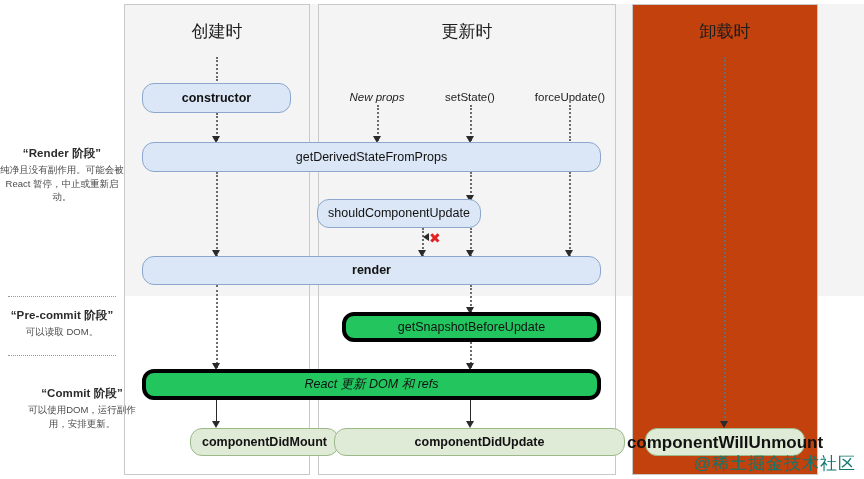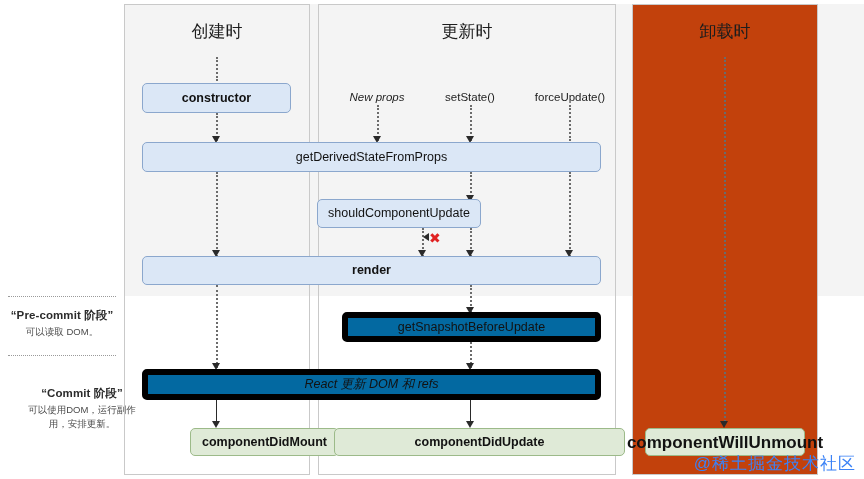--- a/index.html
+++ b/index.html
@@ -50,25 +50,25 @@
     position:absolute;top:0;left:0;right:0;height:52px;
     display:flex;align-items:center;justify-content:center;
     font-size:17px;color:#1d1d1d;font-weight:400;
   }
   .col-mount .col-head,.col-update .col-head{background:transparent;}
 
   
   .node{
     position:absolute;box-sizing:border-box;
     display:flex;align-items:center;justify-content:center;
-    border-radius:5px;font-size:12.5px;line-height:1;
+    border-radius:12px;font-size:12.5px;line-height:1;
     text-align:center;
   }
   .n-blue{background:#dbe7f6;border:1px solid #8ba7cd;color:#121212;}
-  .n-yellow{background:#0369a1;border:6px solid #000000;color:#121212;}
+  .n-yellow{background:#22c55e;border:4px solid #000000;color:#121212;}
   .n-green{background:#dfead7;border:1px solid #9cba89;color:#121212;}
   .bold{font-weight:bold;}
   .ital{font-style:italic;}
 
   
   .trigger{
     position:absolute;font-size:11.5px;color:#1d1d1d;
     text-align:center;white-space:nowrap;
   }
 
@@ -86,35 +86,39 @@
   }
   .mini-arrow{
     position:absolute;width:0;height:0;
     border-top:4px solid transparent;border-bottom:4px solid transparent;
     border-right:6px solid #2a2a2a;
   }
 
   
   .watermark{
     position:absolute;right:8px;bottom:4px;
-    font-size:17px;color:#3b82f6;letter-spacing:1px;
+    font-size:17px;color:#0f766e;letter-spacing:1px;
     white-space:nowrap;pointer-events:none;
   }
 </style>
 </head>
 <body>
 
 <div id="root">
 
   <div class="band band-render"></div>
   <div class="band band-pre"></div>
   <div class="band band-commit"></div>
 
   <div class="phase-labels">
 
+    <div class="phase phase-render">
+      <div class="phase-title">“Render 阶段”</div>
+      <div class="phase-desc">纯净且没有副作用。可能会被 React 暂停，中止或重新启动。</div>
+    </div>
 
     <div class="divider" style="top:296px;"></div>
 
     <div class="phase phase-pre">
       <div class="phase-title">“Pre-commit 阶段”</div>
       <div class="phase-desc">可以读取 DOM。</div>
     </div>
 
     <div class="divider" style="top:355px;"></div>
 

